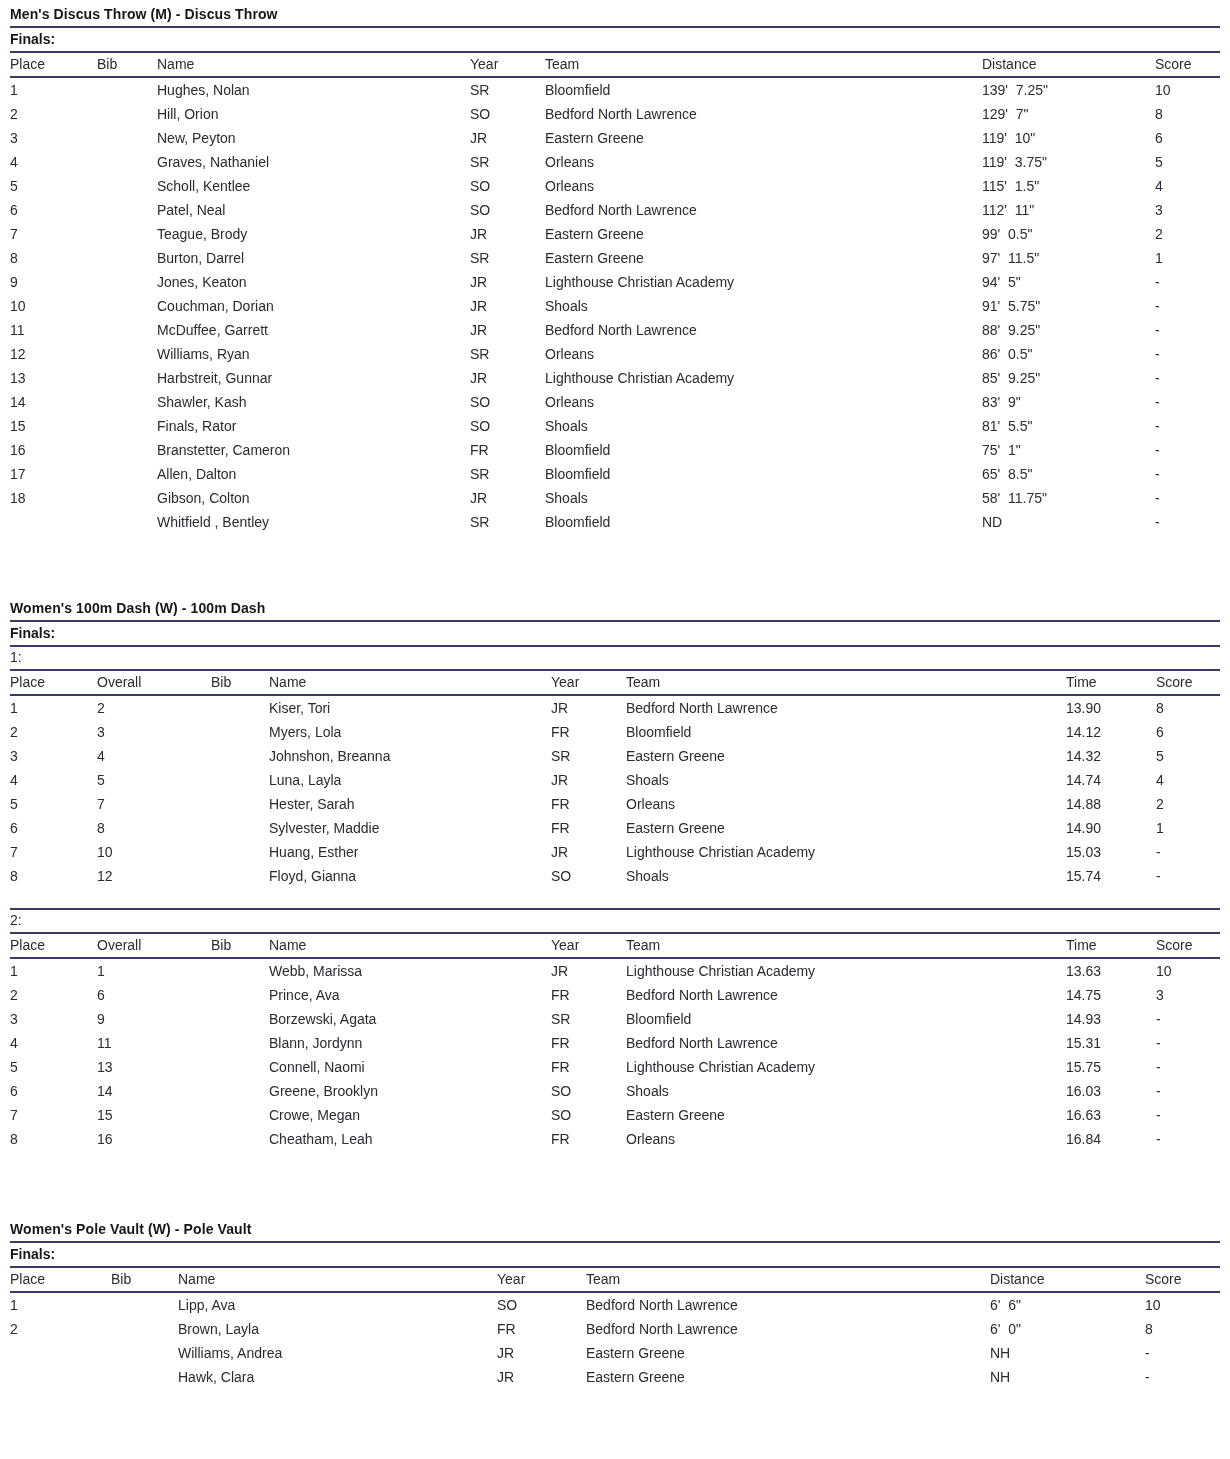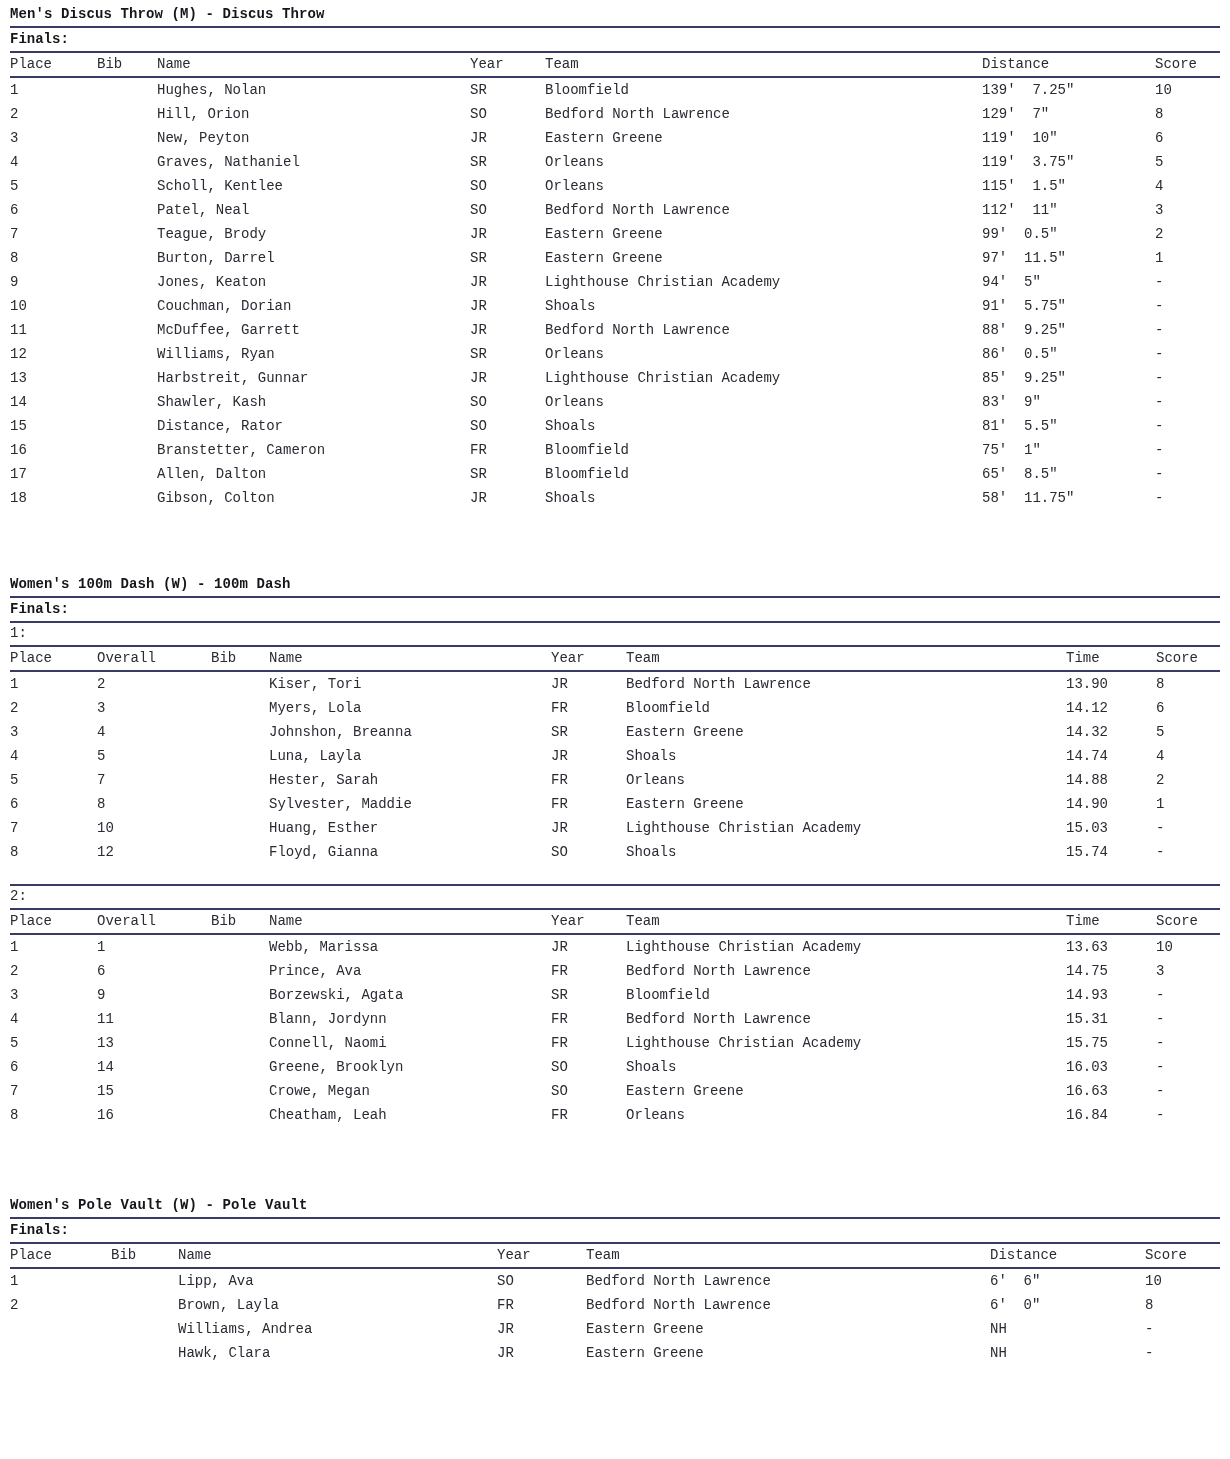--- a/index.html
+++ b/index.html
@@ -8,21 +8,21 @@
     --title:#15151b;
     --rule:#3a3a66;
   }
   html,body{margin:0;padding:0;background:var(--bg);}
   .page{
     width:1230px;
     height:1391px;
     box-sizing:border-box;
     padding:6px 10px 0 10px;
     background:var(--bg);
-    font-family:Liberation Mono, monospace;
+    font-family:Liberation Sans, sans-serif;
     font-size:14px;
     color:var(--text);
     overflow:hidden;
   }
   .event-title{
     font-size:14px;
     font-weight:bold;
     color:var(--title);
     line-height:17px;
     padding:0 0 3px 0;
@@ -252,21 +252,21 @@
               <td></td>
               <td>Shawler, Kash</td>
               <td>SO</td>
               <td>Orleans</td>
               <td>83'  9"</td>
               <td>-</td>
             </tr>
             <tr>
               <td>15</td>
               <td></td>
-              <td>Distance, Rator</td>
+              <td>Finals, Rator</td>
               <td>SO</td>
               <td>Shoals</td>
               <td>81'  5.5"</td>
               <td>-</td>
             </tr>
             <tr>
               <td>16</td>
               <td></td>
               <td>Branstetter, Cameron</td>
               <td>FR</td>
@@ -283,20 +283,29 @@
               <td>65'  8.5"</td>
               <td>-</td>
             </tr>
             <tr>
               <td>18</td>
               <td></td>
               <td>Gibson, Colton</td>
               <td>JR</td>
               <td>Shoals</td>
               <td>58'  11.75"</td>
+              <td>-</td>
+            </tr>
+            <tr>
+              <td></td>
+              <td></td>
+              <td>Whitfield , Bentley</td>
+              <td>SR</td>
+              <td>Bloomfield</td>
+              <td>ND</td>
               <td>-</td>
             </tr>
           </tbody>
       </table>
     </div>
   </section>
 
   <section id="section-dash">
     <div class="event-title">Women's 100m Dash (W) - 100m Dash</div>
     <div class="round-label">Finals:</div>

